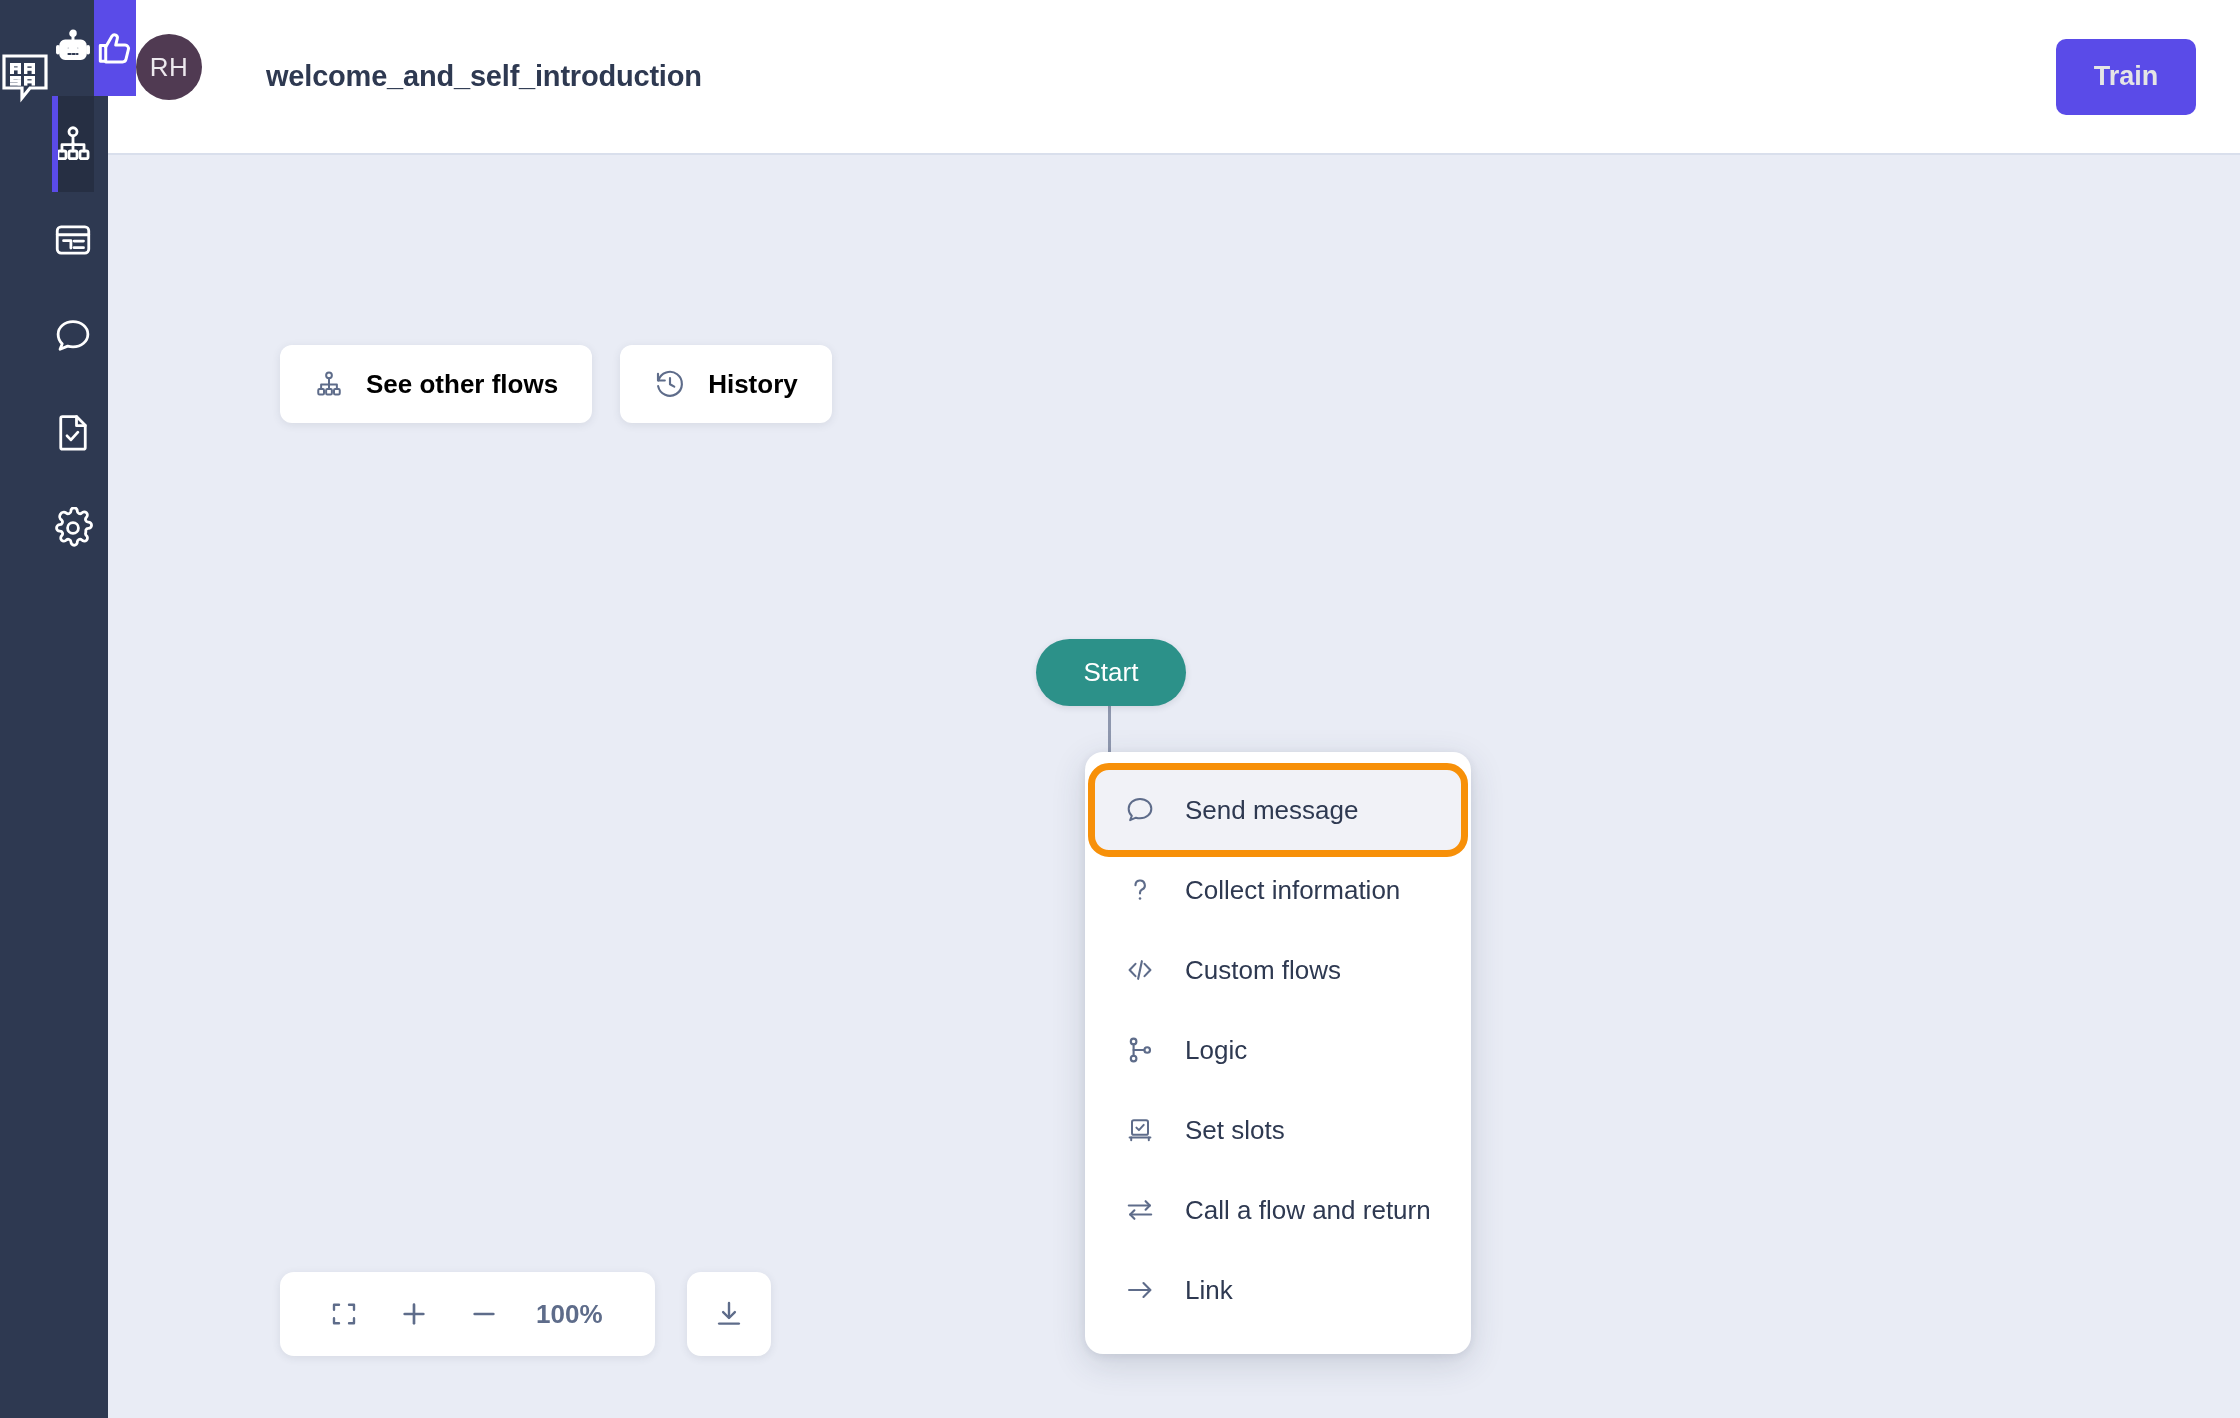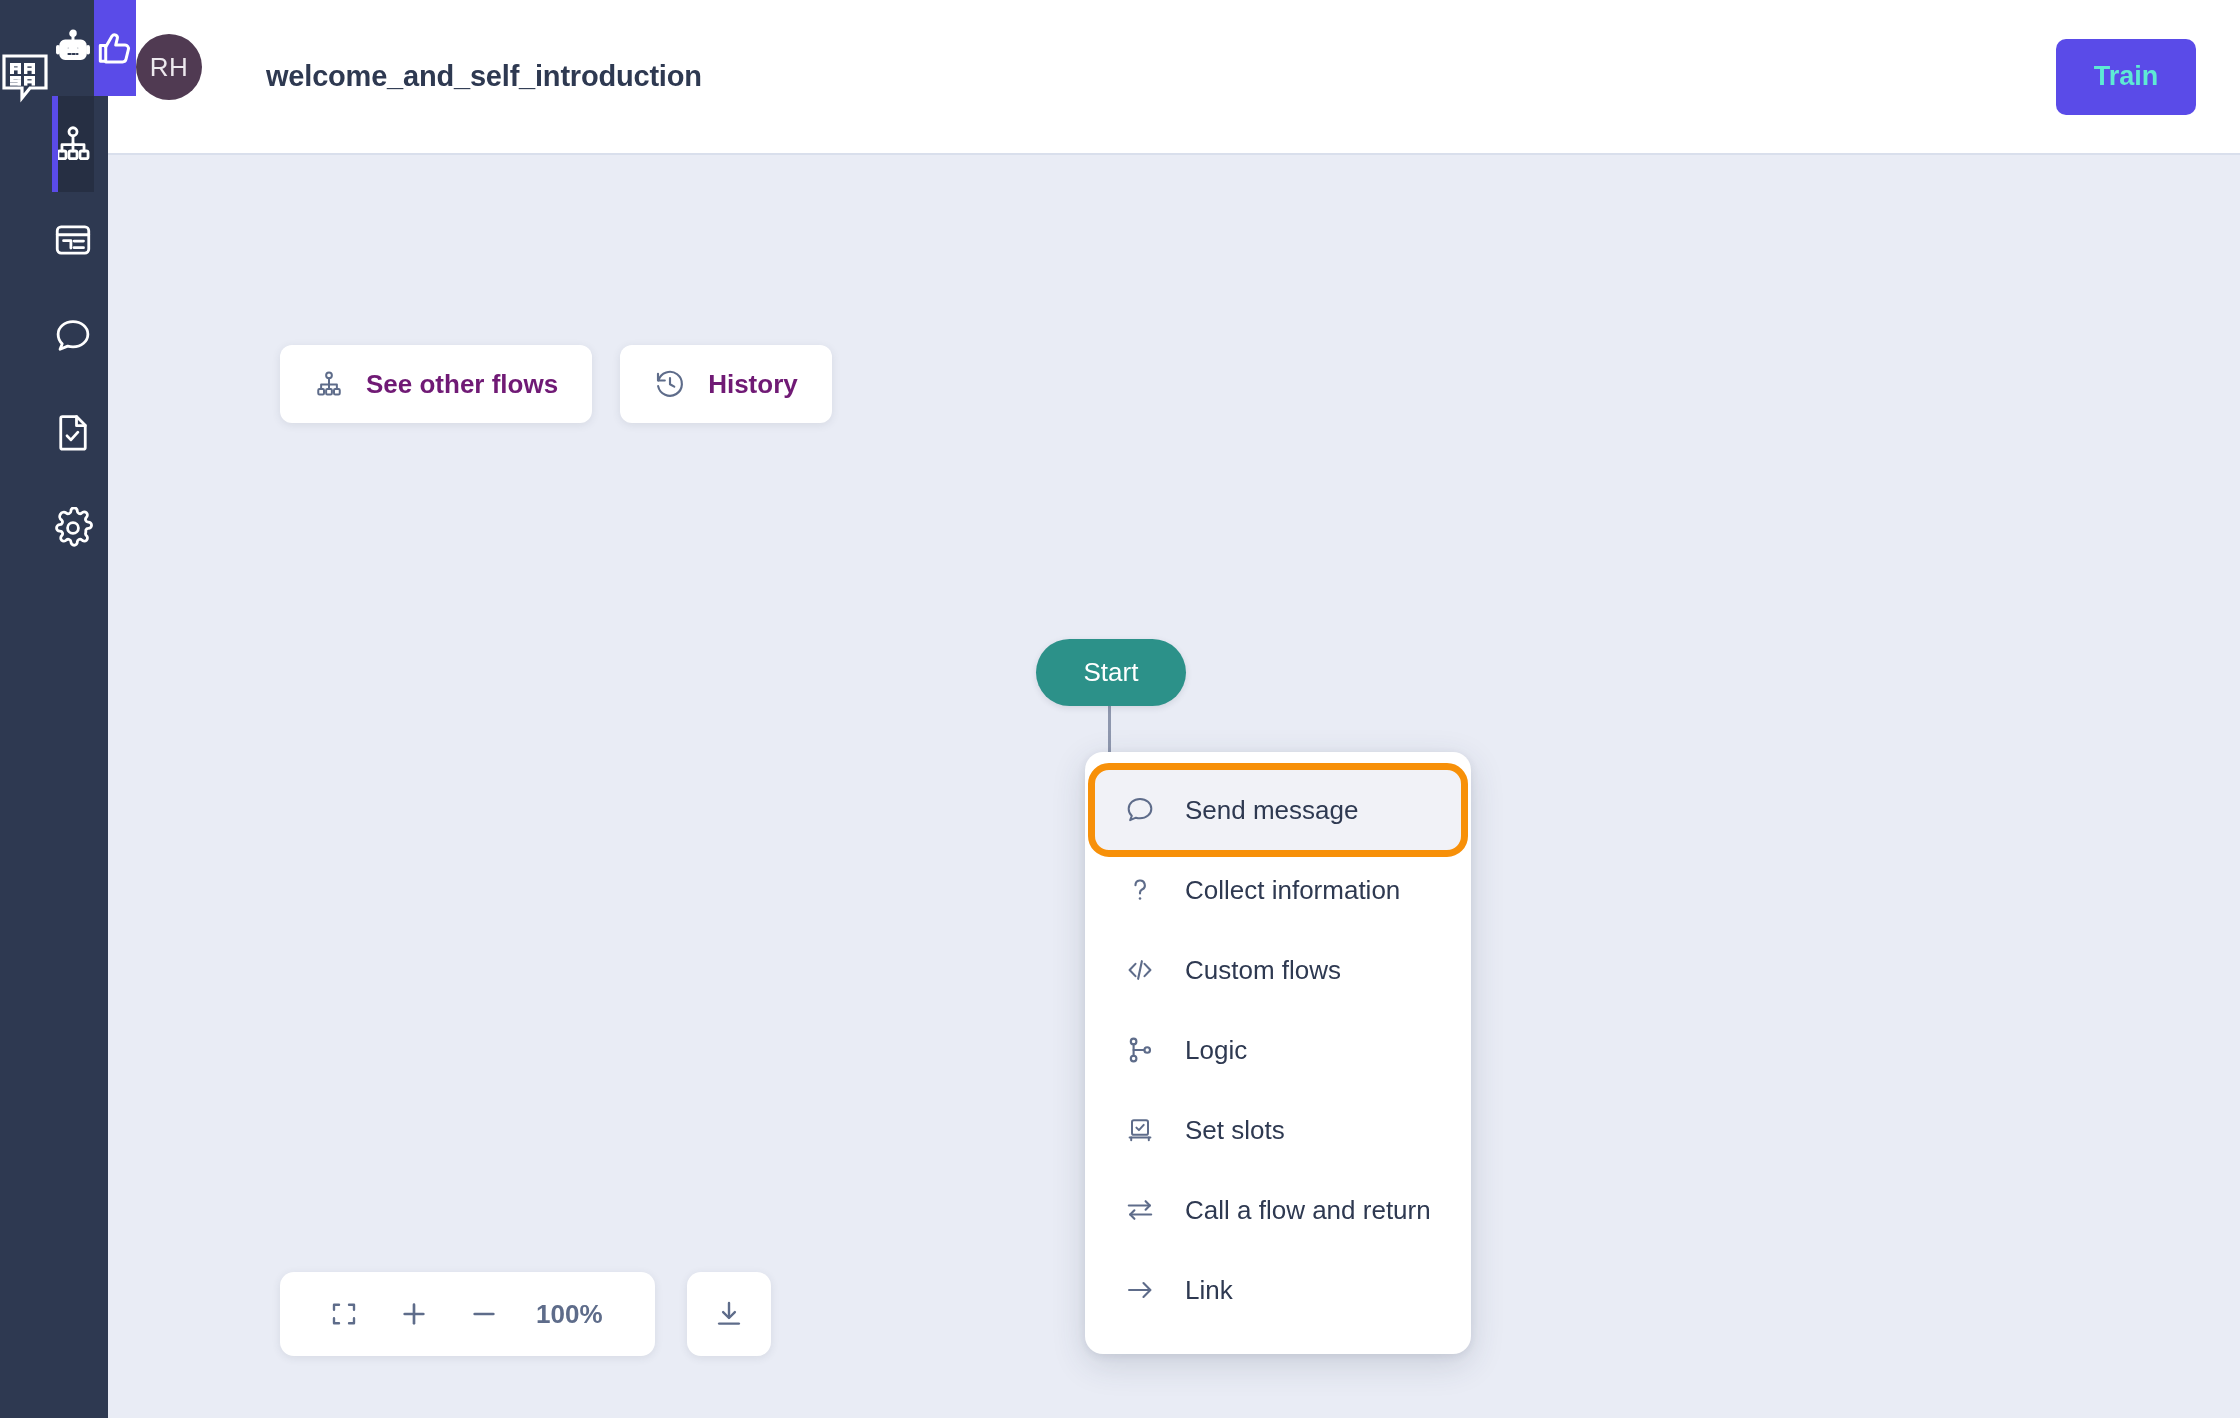--- a/index.html
+++ b/index.html
@@ -120,21 +120,21 @@
     margin-left: 46px;
     font-size: 29px;
     font-weight: bold;
     color: #2E3951;
     letter-spacing: -0.2px;
     white-space: nowrap;
   }
   .header-right { margin-left: auto; display: flex; align-items: center; }
   .train-btn {
     background: #5A4BE8;
-    color: #5eead4;
+    color: #e5e5e5;
     border: none;
     border-radius: 10px;
     font-size: 27px;
     font-weight: bold;
     padding: 0 36px;
     height: 76px;
     min-width: 140px;
     cursor: pointer;
     font-family: "Liberation Sans", sans-serif;
   }
@@ -165,21 +165,21 @@
     display: flex;
     align-items: center;
     gap: 22px;
     padding: 0 34px;
     cursor: pointer;
     font-family: "Liberation Sans", sans-serif;
   }
   .tool-btn .tb-label {
     font-size: 26px;
     font-weight: bold;
-    color: #701a75;
+    color: #000000;
     white-space: nowrap;
   }
   .tool-btn svg { display:block; flex: 0 0 auto; }
 
   
   .flow {
     position: absolute;
     left: 0; top: 0; right: 0; bottom: 0;
   }
   .start-node {

